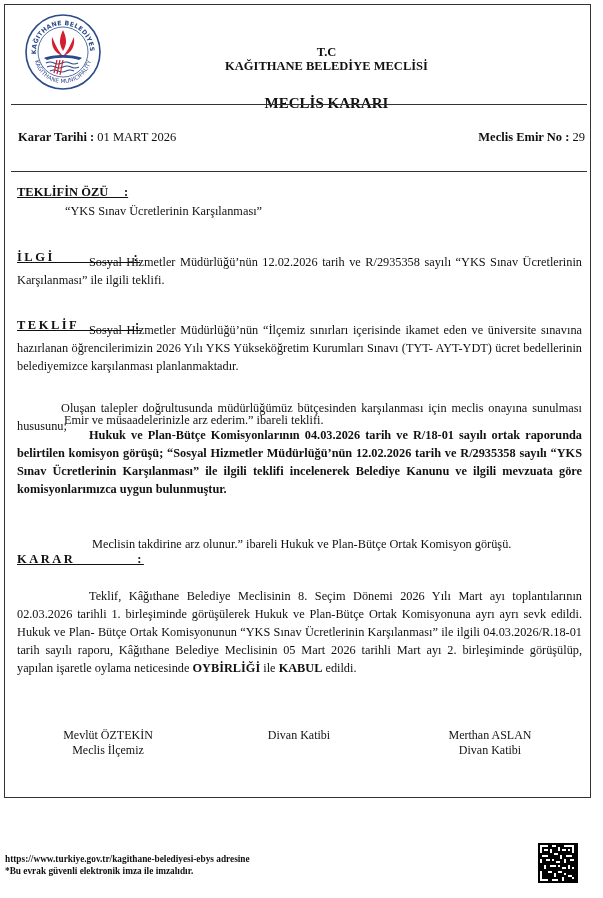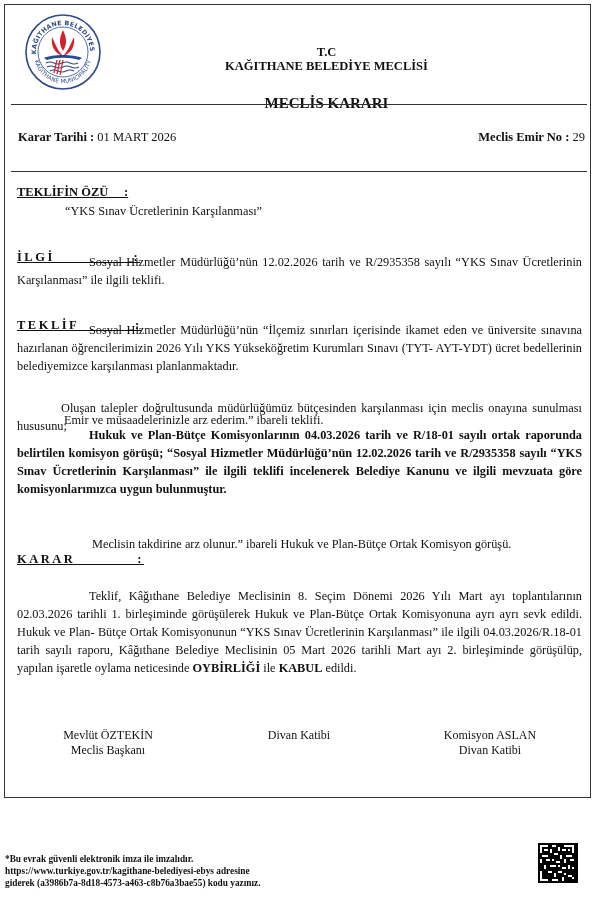--- a/index.html
+++ b/index.html
@@ -186,35 +186,34 @@
 
 <div class="para" style="top:426px; text-indent:72px;font-weight:bold;">Hukuk ve Plan-Bütçe Komisyonlarının 04.03.2026 tarih ve R/18-01 sayılı ortak raporunda belirtilen komisyon görüşü; “Sosyal Hizmetler Müdürlüğü’nün 12.02.2026 tarih ve R/2935358 sayılı “YKS Sınav Ücretlerinin Karşılanması” ile ilgili teklifi incelenerek Belediye Kanunu ve ilgili mevzuata göre komisyonlarımızca uygun bulunmuştur.</div>
 <div class="para" style="top:535px; text-indent:75px;">Meclisin takdirine arz olunur.” ibareli Hukuk ve Plan-Bütçe Ortak Komisyon görüşü.</div>
 
 <div class="section-head spaced" style="top:538px;">KARAR           :</div>
 <div class="para" style="top:587px; text-indent:72px;"><span>Teklif, Kâğıthane Belediye Meclisinin 8. Seçim Dönemi 2026 Yılı Mart ayı toplantılarının 02.03.2026 tarihli 1. birleşiminde görüşülerek Hukuk ve Plan-Bütçe Ortak Komisyonuna ayrı ayrı sevk edildi. Hukuk ve Plan- Bütçe Ortak Komisyonunun “YKS Sınav Ücretlerinin Karşılanması” ile ilgili 04.03.2026/R.18-01 tarih sayılı raporu, Kâğıthane Belediye Meclisinin 05 Mart 2026 tarihli Mart ayı 2. birleşiminde görüşülüp, yapılan işaretle oylama neticesinde </span><b>OYBİRLİĞİ</b><span> ile </span><b>KABUL</b><span> edildi.</span></div>
 
 <div class="signatures">
   <div class="sig" style="left:28px;">
     <div>Mevlüt ÖZTEKİN</div>
-    <div>Meclis Başkanı</div>
+    <div>Meclis İlçemiz</div>
   </div>
   <div class="sig" style="left:219px;">
     <div>Divan Katibi</div>
   </div>
   <div class="sig" style="left:410px;">
-    <div>Komisyon ASLAN</div>
+    <div>Merthan ASLAN</div>
     <div>Divan Katibi</div>
   </div>
 </div>
 
 <div class="footer-note">
+  <div>https://www.turkiye.gov.tr/kagithane-belediyesi-ebys adresine</div>
   <div>*Bu evrak güvenli elektronik imza ile imzalıdır.</div>
-  <div>https://www.turkiye.gov.tr/kagithane-belediyesi-ebys adresine</div>
-  <div>giderek (a3986b7a-8d18-4573-a463-c8b76a3bae55) kodu yazınız.</div>
 </div>
 
 <div class="qr">
   <svg width="40" height="40" viewBox="0 0 20 20" shape-rendering="crispEdges">
     <rect width="20" height="20" fill="#000"></rect>
     <g fill="#fff">
       <rect x="1" y="1" width="1" height="4"></rect>
         <rect x="1" y="1" width="4" height="1"></rect>
       <rect x="7" y="1" width="2" height="1"></rect>
         <rect x="10" y="2" width="1" height="2"></rect>

